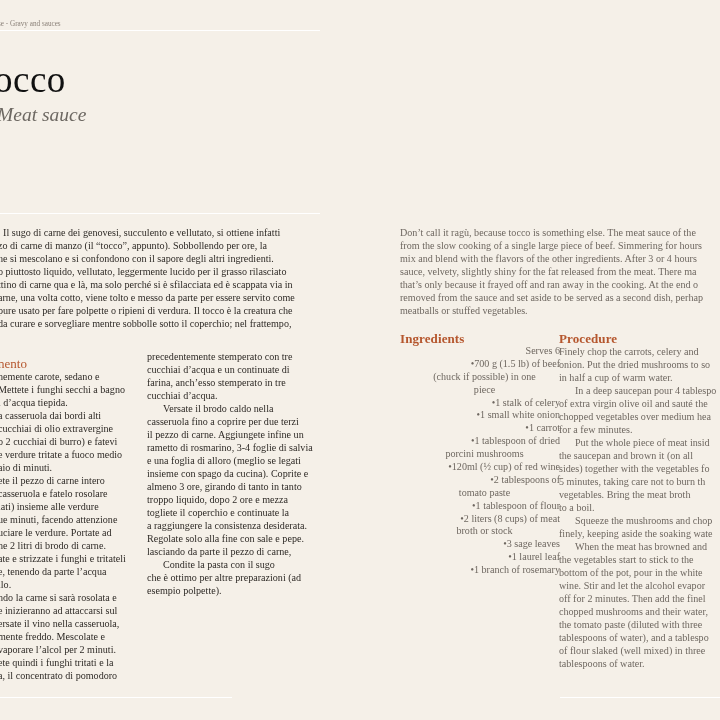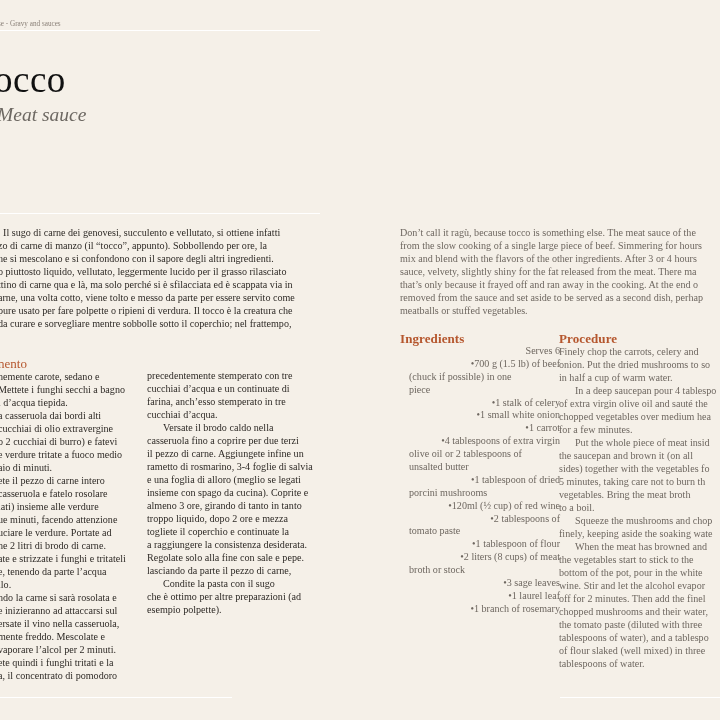--- a/index.html
+++ b/index.html
@@ -25,30 +25,30 @@
   }
   .intro-rule { left: 0; top: 213px; width: 320px; height: 1px; background: #ffffff; }
   .text { font-family: "Liberation Serif", serif; font-size: 10.1px; line-height: 13px; }
   .it-intro { left: -2px; top: 226px; width: 330px; white-space: nowrap; color: #2e2a26; }
   .it-intro div { height: 13px; }
   .section-head {
     font-family: "Liberation Serif", serif; font-size: 13px; color: #b5562d; font-weight: normal;
     height: 13px; line-height: 13px;
   }
   .it-col1 { left: -2px; top: 357px; width: 150px; white-space: nowrap; color: #2e2a26; }
-  .it-col2 { left: 147px; top: 369px; width: 185px; white-space: nowrap; color: #2e2a26; }
+  .it-col2 { left: 147px; top: 350px; width: 185px; white-space: nowrap; color: #2e2a26; }
   .line { height: 13px; }
   .indent { padding-left: 16px; }
   .en-intro { left: 400px; top: 226px; width: 330px; white-space: nowrap; color: #6e6760; }
   .en-ing { left: 400px; top: 332px; width: 160px; white-space: nowrap; color: #6e6760; }
   .en-proc { left: 559px; top: 332px; width: 170px; white-space: nowrap; color: #6e6760; }
   .en-ing .section-head, .en-proc .section-head { color: #b5562d; font-weight: bold; letter-spacing: 0.1px; }
   .bullet { display: inline-block; width: 9px; }
   .bul-line { height: 12.9px; line-height: 12.9px; text-align: right; }
-  .bul-cont { padding-left: 9px; height: 12.9px; line-height: 12.9px; }
+  .bul-cont { padding-left: 9px; height: 12.9px; line-height: 12.9px; text-align: center; }
   .foot-rule-left { left: 0; top: 697px; width: 232px; height: 1px; background: #ffffff; }
   .foot-rule-right2 { left: 560px; top: 697px; width: 160px; height: 1px; background: #ffffff; }
 </style>
 </head>
 <body>
 
 <div class="abs running-head">se - Gravy and sauces</div>
 <div class="abs head-rule"></div>
 
 <div class="abs title">occo</div>
@@ -136,25 +136,20 @@
       <div class="bul-cont">piece</div>
     </div>
     <div>
       <div class="bul-line"><span class="bullet">•</span><span>1 stalk of celery</span></div>
     </div>
     <div>
       <div class="bul-line"><span class="bullet">•</span><span>1 small white onion</span></div>
     </div>
     <div>
       <div class="bul-line"><span class="bullet">•</span><span>1 carrot</span></div>
-    </div>
-    <div>
-      <div class="bul-line"><span class="bullet">•</span><span>4 tablespoons of extra virgin</span></div>
-      <div class="bul-cont">olive oil or 2 tablespoons of</div>
-      <div class="bul-cont">unsalted butter</div>
     </div>
     <div>
       <div class="bul-line"><span class="bullet">•</span><span>1 tablespoon of dried</span></div>
       <div class="bul-cont">porcini mushrooms</div>
     </div>
     <div>
       <div class="bul-line"><span class="bullet">•</span><span>120ml (½ cup) of red wine</span></div>
     </div>
     <div>
       <div class="bul-line"><span class="bullet">•</span><span>2 tablespoons of</span></div>

